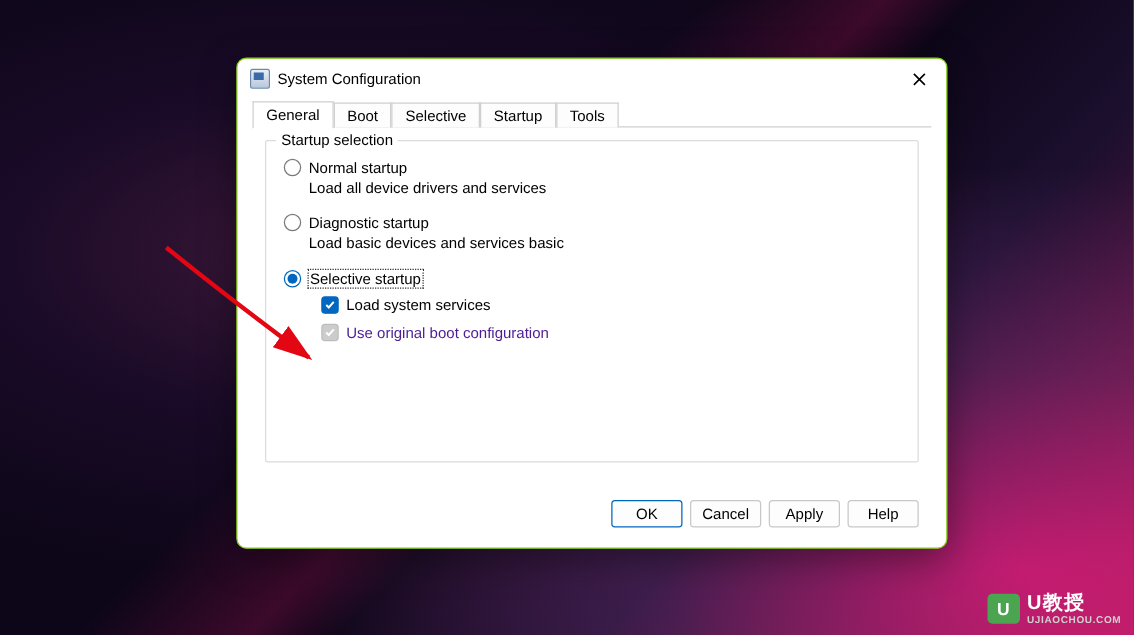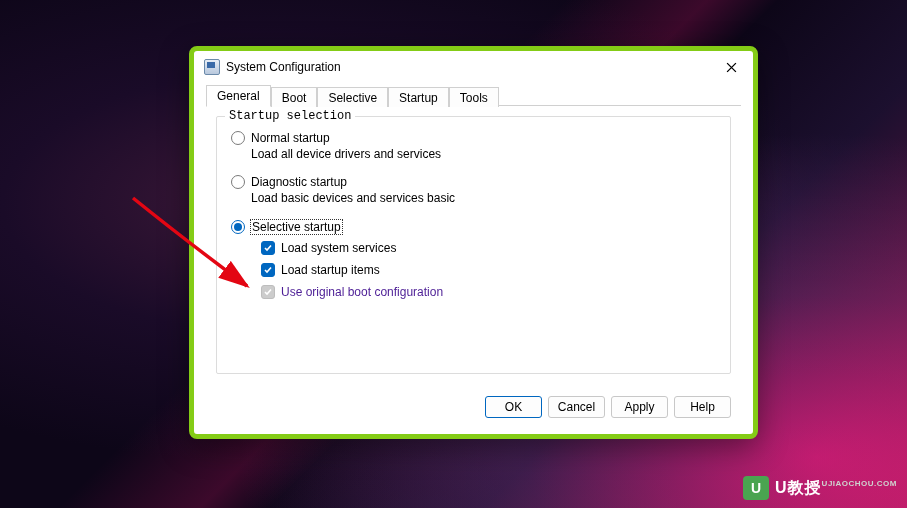--- a/index.html
+++ b/index.html
@@ -15,21 +15,21 @@
   }
   .bg-streak {
     position: absolute; inset: 0;
     background: linear-gradient(135deg, transparent 40%, rgba(200,20,100,0.25) 50%, transparent 55%, rgba(50,30,80,0.4) 70%, rgba(220,30,110,0.6) 100%);
   }
   .dialog {
     position: absolute;
     left: 189px; top: 46px;
     width: 569px; height: 393px;
     background: #ffffff;
-    border: 5px solid #84cc16;
+    border: 1px solid #84cc16;
     border-radius: 8px;
     box-shadow: 0 8px 30px rgba(0,0,0,0.4);
     display: flex; flex-direction: column;
   }
   .titlebar {
     display: flex; align-items: center;
     padding: 6px 10px 8px 10px;
     height: 34px;
   }
   .app-icon {
@@ -55,21 +55,20 @@
     cursor: pointer;
     border-radius: 4px;
   }
   .close svg { width: 11px; height: 11px; }
 
   .tabs {
     display: flex;
     padding: 0 12px;
     position: relative;
     height: 21px;
-    align-items: flex-end;
   }
   .tabs::after {
     content: "";
     position: absolute;
     left: 12px; right: 12px; bottom: 0;
     height: 1px; background: #d0d0d0;
     z-index: 0;
   }
   .tab {
     padding: 3px 10px 3px 10px;
@@ -105,21 +104,20 @@
     height: 258px;
     position: relative;
   }
   .legend {
     position: absolute;
     top: -8px; left: 8px;
     background: #fff;
     padding: 0 4px;
     font-size: 12px;
     color: #000;
-    font-family: Liberation Mono, monospace;
   }
   .opt-group { margin-bottom: 14px; }
   .opt-group.last { margin-bottom: 0; }
   .radio-row, .check-row {
     display: flex; align-items: center;
     gap: 6px;
     margin-bottom: 2px;
   }
   .radio, .checkbox {
     width: 14px; height: 14px;
@@ -194,21 +192,21 @@
     color: #fff;
     font-weight: bold;
   }
   .wm-badge {
     width: 26px; height: 24px;
     background: #4aa450;
     border-radius: 4px;
     display: flex; align-items: center; justify-content: center;
     color: #fff; font-size: 14px; font-weight: bold;
   }
-  .wm-text { display: flex; flex-direction: row; line-height: 1.05; }
+  .wm-text { display: flex; flex-direction: column; line-height: 1.05; }
   .wm-main { font-size: 16px; letter-spacing: 1px; }
   .wm-sub { font-size: 8px; color: #cfd2cf; letter-spacing: 0.5px; }
 </style>
 </head>
 <body>
 
 <div class="bg-streak"></div>
 
 <div class="dialog">
   <div class="titlebar">
@@ -257,28 +255,20 @@
         <div class="sub-checks">
           <div class="check-row">
             <div class="checkbox checked">
               <svg viewBox="0 0 10 10" width="10" height="10">
                   <path d="M2 5 L4 7 L8 2.5" stroke="#fff" stroke-width="1.6" fill="none"></path>
                 </svg>
             </div>
             <span class="opt-label">Load system services</span>
           </div>
           <div class="check-row">
-            <div class="checkbox checked">
-              <svg viewBox="0 0 10 10" width="10" height="10">
-                  <path d="M2 5 L4 7 L8 2.5" stroke="#fff" stroke-width="1.6" fill="none"></path>
-                </svg>
-            </div>
-            <span class="opt-label">Load startup items</span>
-          </div>
-          <div class="check-row">
             <div class="checkbox disabled">
               <svg viewBox="0 0 10 10" width="10" height="10">
                   <path d="M2 5 L4 7 L8 2.5" stroke="#fff" stroke-width="1.6" fill="none"></path>
                 </svg>
             </div>
             <span class="opt-label disabled">Use original boot configuration</span>
           </div>
         </div>
       </div>
     </div>

